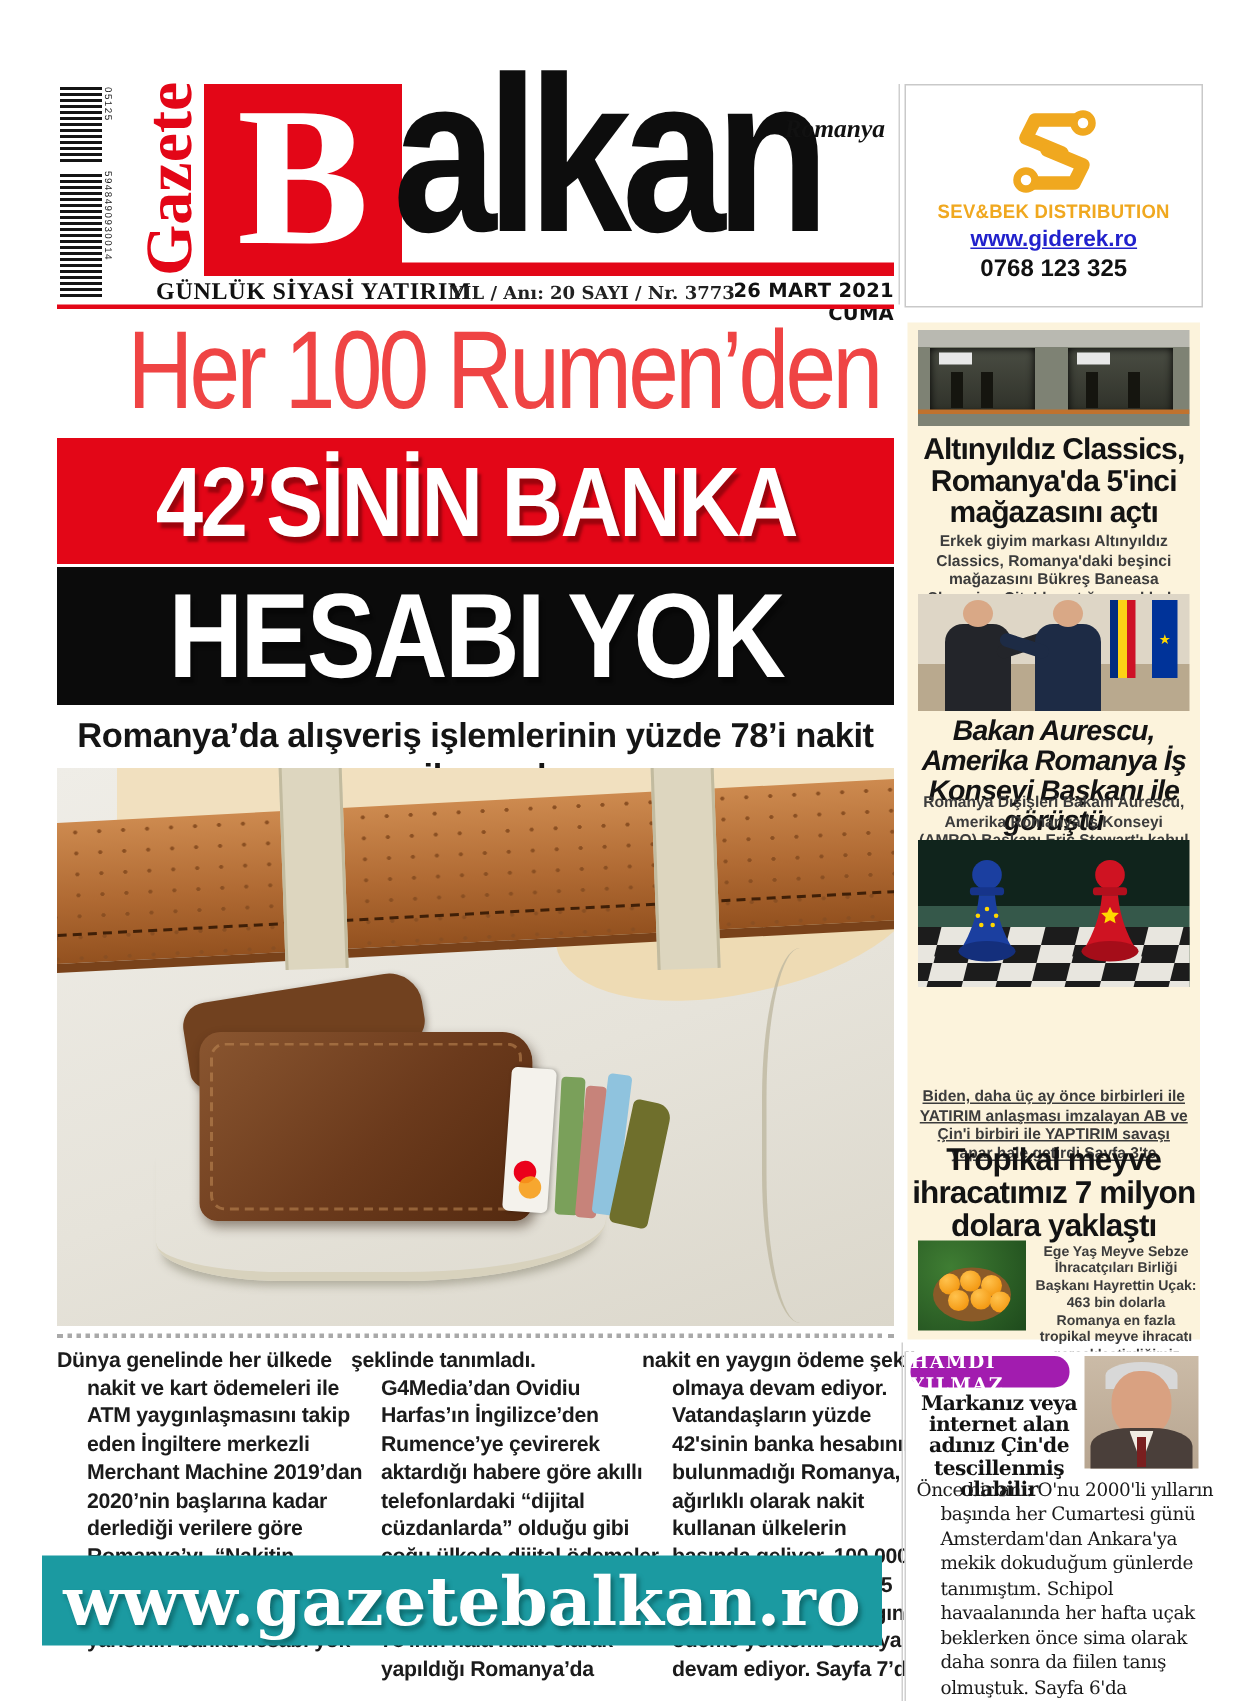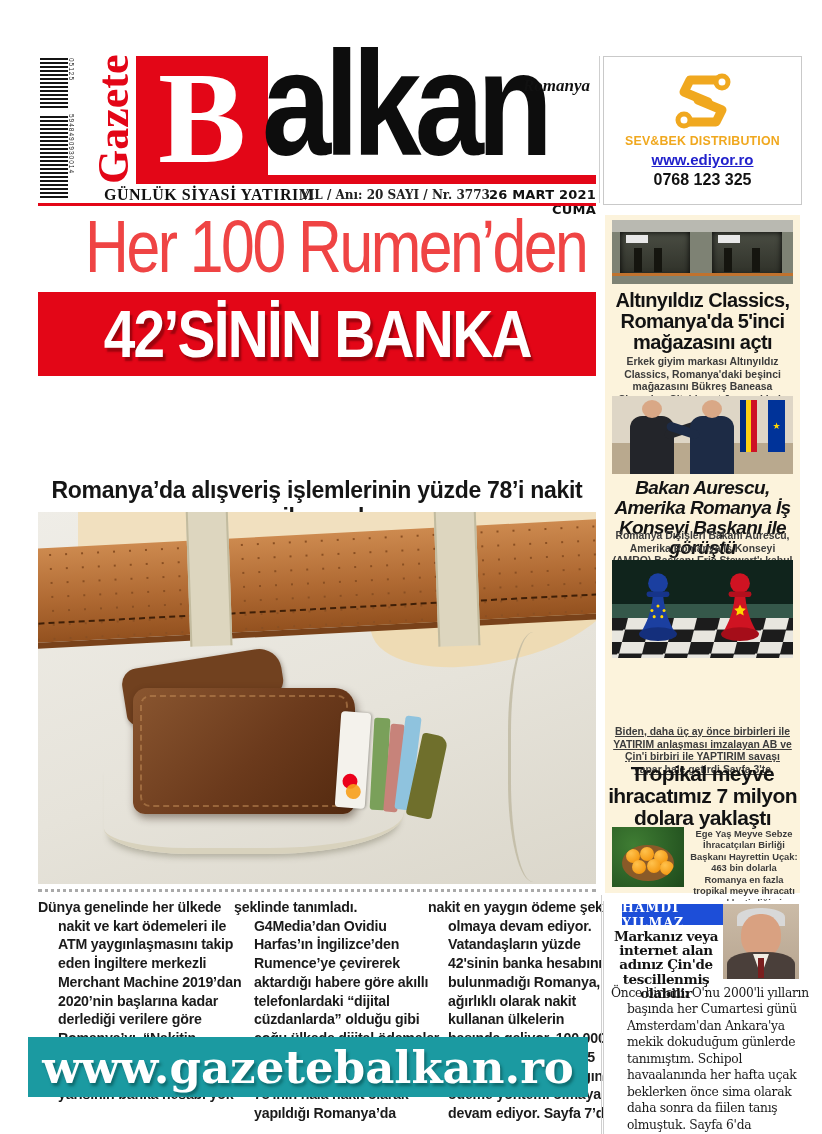--- a/index.html
+++ b/index.html
@@ -128,23 +128,23 @@
   .pawn-eu{left:18px;}
   .pawn-cn{left:100px;}
 
   
   .fruit{left:612px;top:827px;width:72px;height:60px;background:radial-gradient(circle at 30% 30%,#3f7d33,#1e4a1c);}
   .basket{position:absolute;left:10px;top:18px;width:52px;height:36px;border-radius:50%;background:#8a5a28;overflow:hidden;}
   .orange{position:absolute;width:14px;height:14px;border-radius:50%;background:radial-gradient(circle at 35% 30%,#ffc24d,#f08c00);}
 
   
   .col-box{left:603px;top:901px;width:198px;height:233px;background:#fff;border-left:1px solid #cfcfcf;}
-  .col-badge{position:absolute;left:18px;top:3px;width:106px;height:21px;background:#1d4ed8;color:#fff;
+  .col-badge{position:absolute;left:3px;top:3px;width:106px;height:21px;background:#a21caf;color:#fff;
       font-family:"DejaVu Serif",serif;font-weight:bold;font-size:12.5px;letter-spacing:1px;
-      display:flex;align-items:center;justify-content:center;}
+      display:flex;align-items:center;justify-content:center;border-radius:10px;}
   .portrait{position:absolute;left:119px;top:3px;width:76px;height:75px;background:linear-gradient(180deg,#cbbba7,#b7a590);overflow:hidden;}
   .p-head{position:absolute;left:18px;top:10px;width:40px;height:44px;border-radius:46%;background:#d9a181;}
   .p-hair{position:absolute;left:14px;top:4px;width:48px;height:18px;border-radius:50% 50% 0 0;background:#d8d8d8;}
   .p-suit{position:absolute;left:4px;top:48px;width:68px;height:30px;border-radius:40% 40% 0 0;background:#4a3f3a;}
   .p-shirt{position:absolute;left:30px;top:50px;width:16px;height:22px;background:#f1ece2;clip-path:polygon(0 0,100% 0,50% 100%);}
   .p-tie{position:absolute;left:35px;top:54px;width:6px;height:20px;background:#7a1f1f;}
   .col-headline{position:absolute;left:6px;top:28px;width:112px;text-align:center;
       font-family:"DejaVu Serif",serif;font-weight:bold;font-size:13.5px;line-height:1.05;color:#131313;letter-spacing:-.4px;}
   .col-body{position:absolute;left:7px;top:84px;width:186px;font-family:"DejaVu Serif",serif;
       font-size:12.3px;line-height:1.34;color:#1a1a1a;padding-left:16px;text-indent:-16px;letter-spacing:-.3px;}
@@ -179,27 +179,30 @@
   <div class="abs adbox">
     <svg width="66" height="58" viewBox="0 0 66 58">
       <g fill="none" stroke="#f0a81f" stroke-width="9" stroke-linecap="round" stroke-linejoin="round">
         <path d="M52 8 L20 8 L14 20 L38 30"></path>
         <path d="M14 50 L46 50 L52 38 L28 28"></path>
       </g>
       <circle cx="52" cy="10" r="6" fill="#fff" stroke="#f0a81f" stroke-width="5"></circle>
       <circle cx="14" cy="48" r="6" fill="#fff" stroke="#f0a81f" stroke-width="5"></circle>
     </svg>
     <div class="ad-name">SEV&amp;BEK DISTRIBUTION</div>
-    <div class="ad-url">www.ediyor.ro</div>
+    <div class="ad-url">www.giderek.ro</div>
     <div class="ad-phone">0768 123 325</div>
   </div>
 
   <div class="abs h-kicker centerline"><span class="cond">Her 100 Rumen’den</span></div>
   <div class="abs band band-red centerline">
       <span class="cond">42’SİNİN BANKA</span>
+    </div>
+  <div class="abs band band-black centerline">
+      <span class="cond">HESABI YOK</span>
     </div>
   <div class="abs subhead">Romanya’da alışveriş işlemlerinin yüzde 78’i nakit para ile yapılıyor</div>
 
   <div class="abs photo">
     <div class="shirt"></div>
     <div class="shirt2"></div>
     <div class="belt"></div>
     <div class="belt-stitch"></div>
     <div class="loop l1"></div>
     <div class="loop l2"></div>

